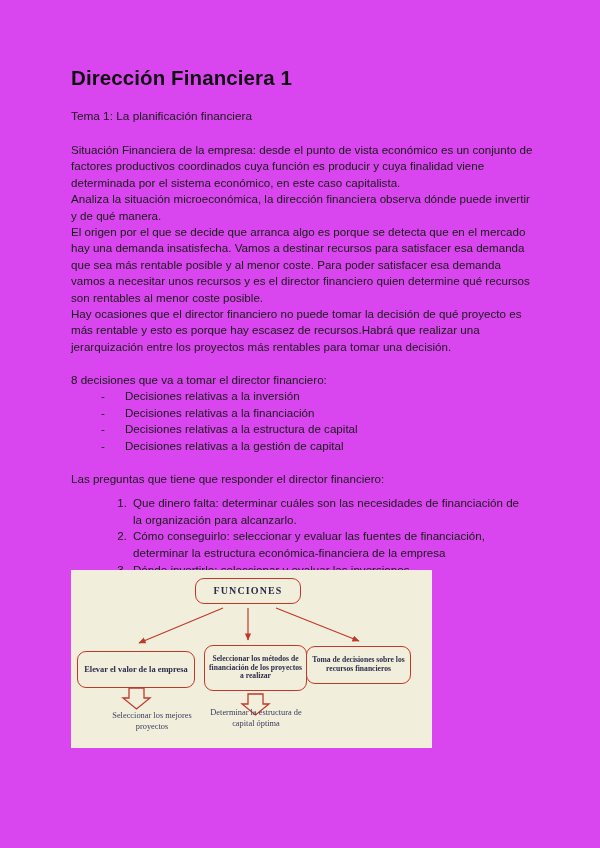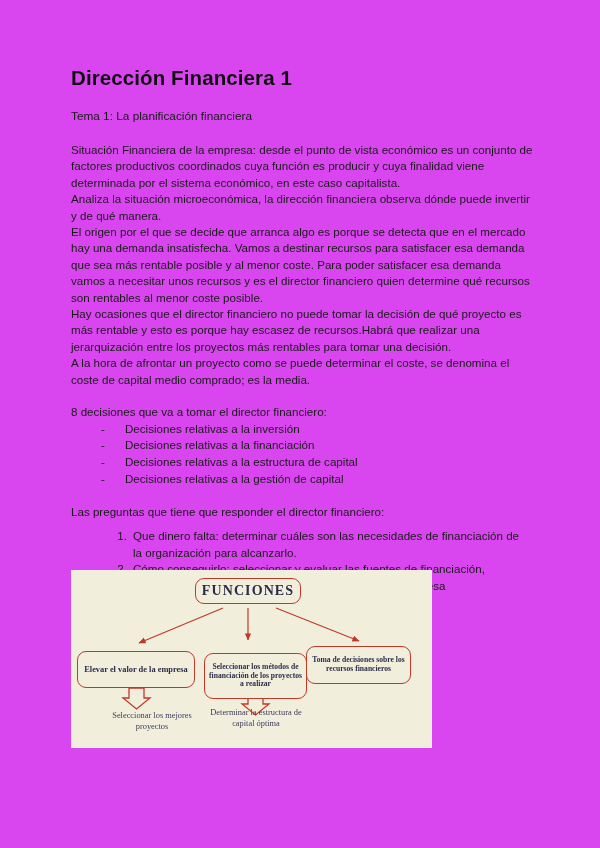--- a/index.html
+++ b/index.html
@@ -108,39 +108,38 @@
     color: #2b2b4a;
     font-family: "Liberation Serif", serif;
     font-weight: bold;
     line-height: 1.18;
   }
   .node-funciones {
     left: 124px;
     top: 8px;
     width: 106px;
     height: 26px;
-    font-size: 14px;
+    font-size: 10px;
     letter-spacing: 1.1px;
   }
   .node-elevar {
     left: 6px;
     top: 81px;
     width: 118px;
     height: 37px;
     font-size: 8.4px;
     padding: 0 4px;
   }
   .node-metodos {
     left: 133px;
     top: 75px;
     width: 103px;
     height: 46px;
     font-size: 7.6px;
     padding: 0 4px;
-    margin-top: 8px;
   }
   .node-toma {
     left: 235px;
     top: 76px;
     width: 105px;
     height: 38px;
     font-size: 7.6px;
     padding: 0 4px;
   }
   .caption {
@@ -175,21 +174,20 @@
 <div class="page">
 
   <h1 class="doc-title">Dirección Financiera 1</h1>
 
   <div class="subtitle">Tema 1: La planificación financiera</div>
 
   <p class="para">Situación Financiera de la empresa: desde el punto de vista económico es un conjunto de factores productivos coordinados cuya función es producir y cuya finalidad viene determinada por el sistema económico, en este caso capitalista.</p>
   <p class="para">Analiza la situación microeconómica, la dirección financiera observa dónde puede invertir y de qué manera.</p>
   <p class="para">El origen por el que se decide que arranca algo es porque se detecta que en el mercado hay una demanda insatisfecha. Vamos a destinar recursos para satisfacer esa demanda que sea más rentable posible y al menor coste. Para poder satisfacer esa demanda vamos a necesitar unos recursos y es el director financiero quien determine qué recursos son rentables al menor coste posible.</p>
   <p class="para">Hay ocasiones que el director financiero no puede tomar la decisión de qué proyecto es más rentable y esto es porque hay escasez de recursos.Habrá que realizar una jerarquización entre los proyectos más rentables para tomar una decisión.</p>
-  <p class="para">A la hora de afrontar un proyecto como se puede determinar el coste, se denomina el coste de capital medio comprado; es la media.</p>
 
   <div class="blank"></div>
 
   <p class="para">8 decisiones que va a tomar el director financiero:</p>
   <ul class="dash-list">
     <li><span class="dash">-</span><span>Decisiones relativas a la inversión</span></li>
     <li><span class="dash">-</span><span>Decisiones relativas a la financiación</span></li>
     <li><span class="dash">-</span><span>Decisiones relativas a la estructura de capital</span></li>
     <li><span class="dash">-</span><span>Decisiones relativas a la gestión de capital</span></li>
   </ul>

